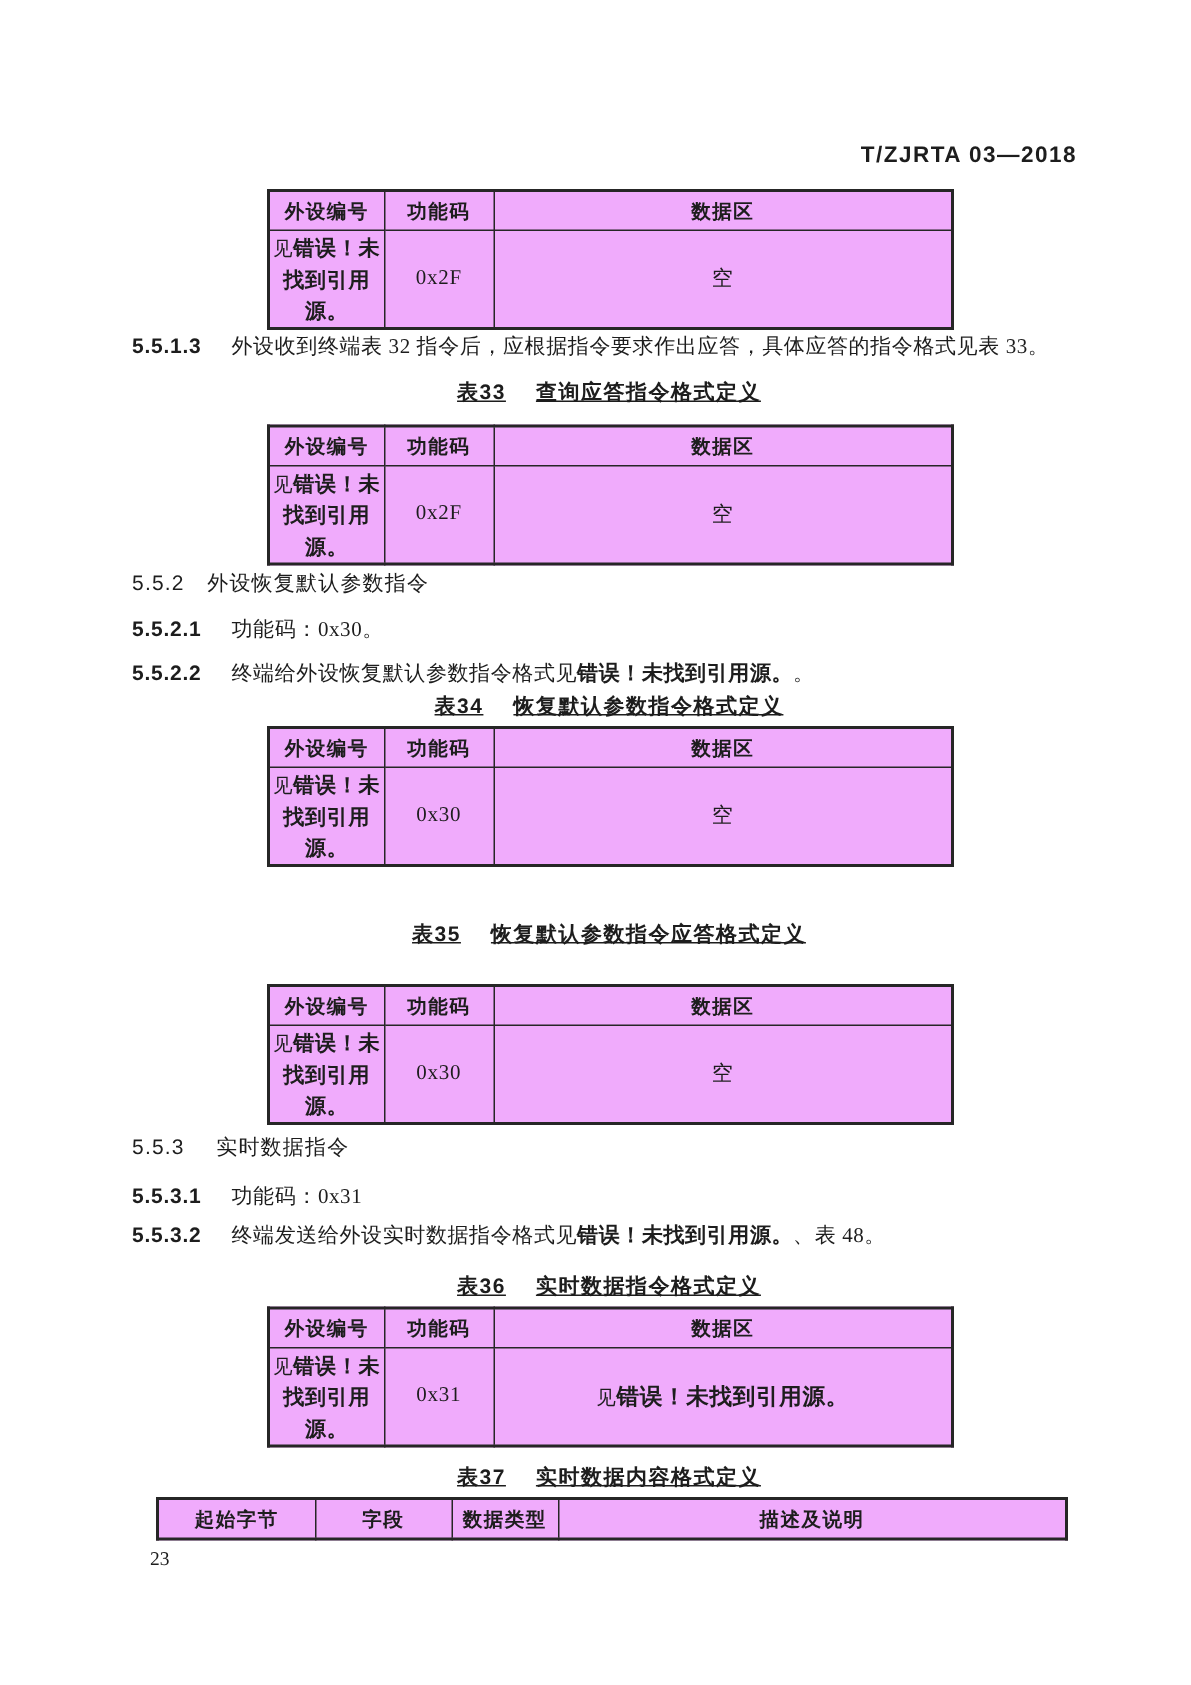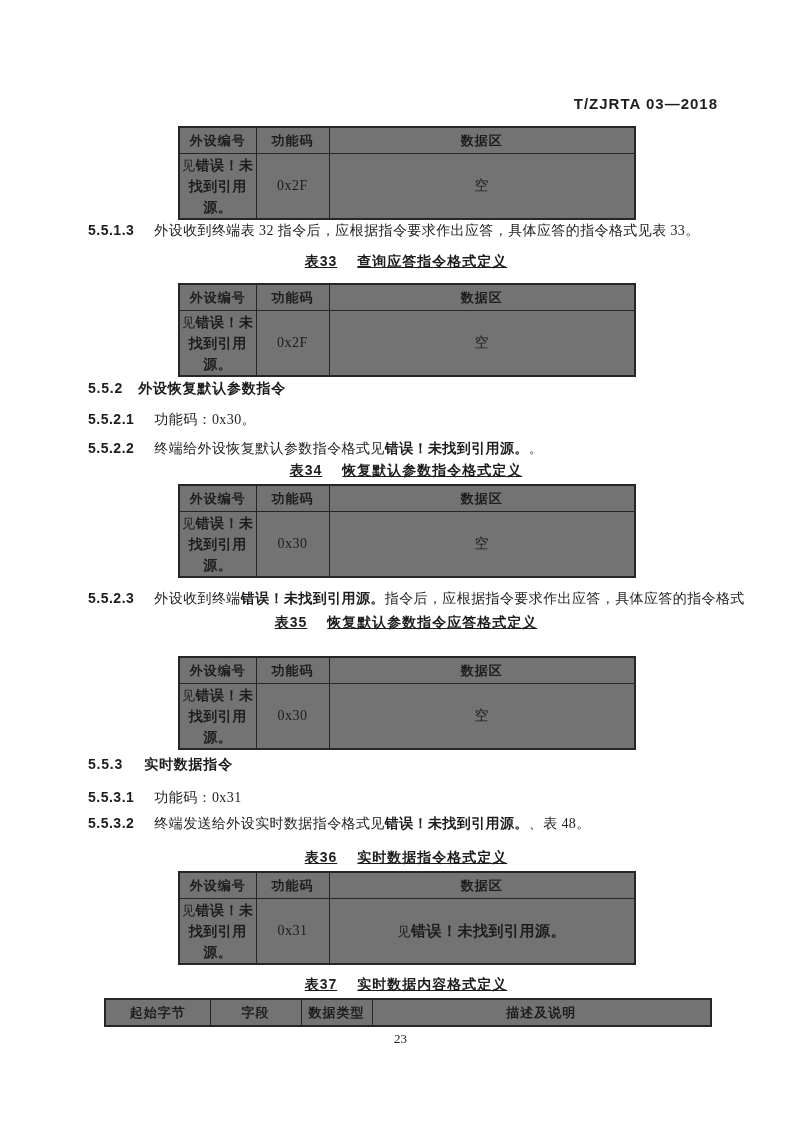--- a/index.html
+++ b/index.html
@@ -18,35 +18,35 @@
   .para{font-size:14px;letter-spacing:0.4px;line-height:21px;width:680px;}
   .para .num{
     font-family:"Liberation Sans", sans-serif;font-weight:bold;
     letter-spacing:0.5px;margin-right:20px;
   }
   .bold-ref{
     font-family:"Liberation Sans", sans-serif;font-weight:bold;letter-spacing:0.4px;
   }
   
   .sec-heading{
-    font-family:"Liberation Sans", sans-serif;font-weight:bold;
+    font-family:"Liberation Sans", sans-serif;font-weight:normal;
     font-size:14px;letter-spacing:0.8px;
   }
   .sec-heading .num{margin-right:15px;}
   .sec-heading .num-wide{margin-right:21px;}
   
   .tbl-title{
     left:100px;width:612px;text-align:center;
     font-family:"Liberation Sans", sans-serif;font-weight:bold;
     font-size:14px;letter-spacing:1px;text-decoration:underline;
   }
   .tbl-title .lbl{margin-right:20px;}
   
   table.cmd{
-    border-collapse:collapse;table-layout:fixed;background:#737373;
+    border-collapse:collapse;table-layout:fixed;background:#f0abfc;
     border:2px solid #262626;left:178px;width:456px;
   }
   table.big{left:104px;width:606px;}
   table.cmd th,table.cmd td{border:1px solid #262626;padding:0;}
   table.cmd th{
     height:25px;font-family:"Liberation Sans", sans-serif;font-weight:bold;
     font-size:13px;letter-spacing:1px;text-align:center;vertical-align:middle;
   }
   table.cmd td{
     height:64px;text-align:center;vertical-align:middle;
@@ -56,21 +56,21 @@
   .b1{width:105px}.b2{width:91px}.b3{width:71px}.b4{width:339px}
   .refcell{
     font-family:"Liberation Sans", sans-serif;font-weight:bold;
     font-size:15px;line-height:21px;letter-spacing:0.5px;margin-top:24px;
   }
   .refcell .see,.see-inline{
     font-family:"Liberation Serif", serif;font-weight:normal;font-size:13px;
   }
   .cell-ref{font-family:"Liberation Sans", sans-serif;font-weight:bold;font-size:15px;letter-spacing:0.5px;}
   
-  .page-num{top:1031px;left:100px;width:601px;text-align:center;font-size:13px;}
+  .page-num{top:1031px;left:100px;width:601px;text-align:left;font-size:13px;}
 </style>
 </head>
 <body>
 
 <div class="abs doc-code">T/ZJRTA 03—2018</div>
 
 <table class="abs cmd" style="top:126px">
   <colgroup>
       <col class="c1">
       <col class="c2">
@@ -148,21 +148,20 @@
   </tr>
   <tr>
     <td class="refcell"><span class="see">见</span><span>错误！未</span><br><span>找到引用</span><br><span>源。</span></td>
     <td>0x30</td>
     <td>空</td>
   </tr>
 </tbody>
   </table>
 
 <div class="abs para" style="top:588px;left:88px">
-  <div><span class="num">5.5.2.3</span><span>外设收到终端</span><span class="bold-ref">错误！未找到引用源。</span><span>指令后，应根据指令要求作出应答，具体应答的指令格式</span></div>
 </div>
 
 <div class="abs tbl-title" style="top:614px">
   <span class="lbl">表35</span><span>恢复默认参数指令应答格式定义</span>
 </div>
 
 <table class="abs cmd" style="top:656px">
   <colgroup>
       <col class="c1">
       <col class="c2">

